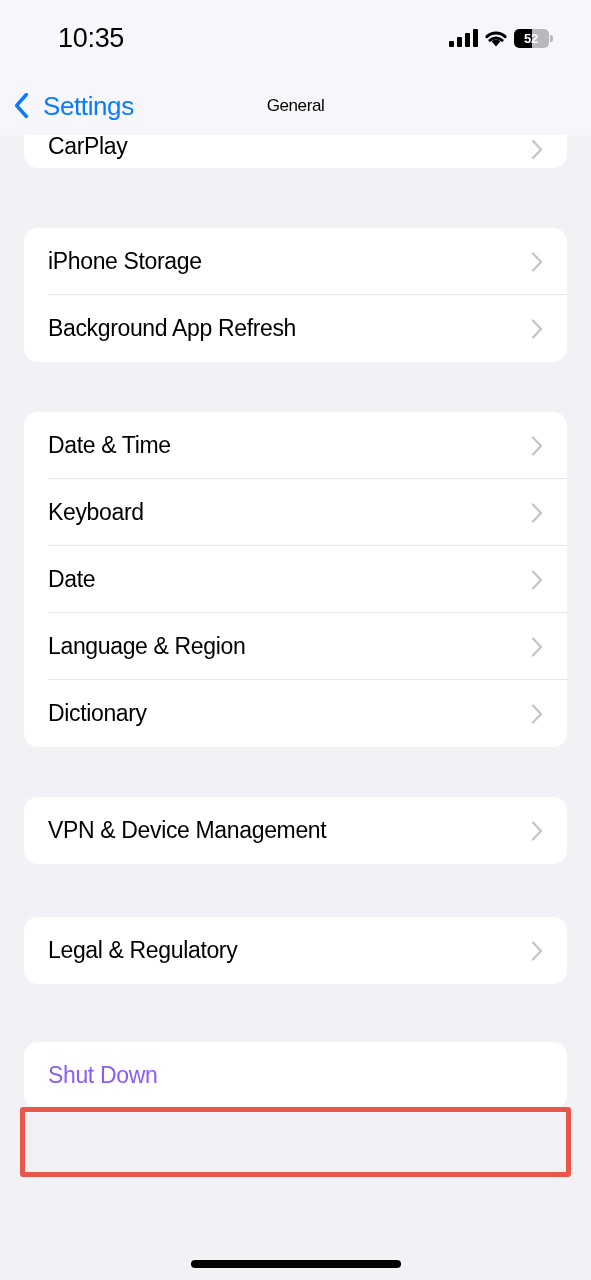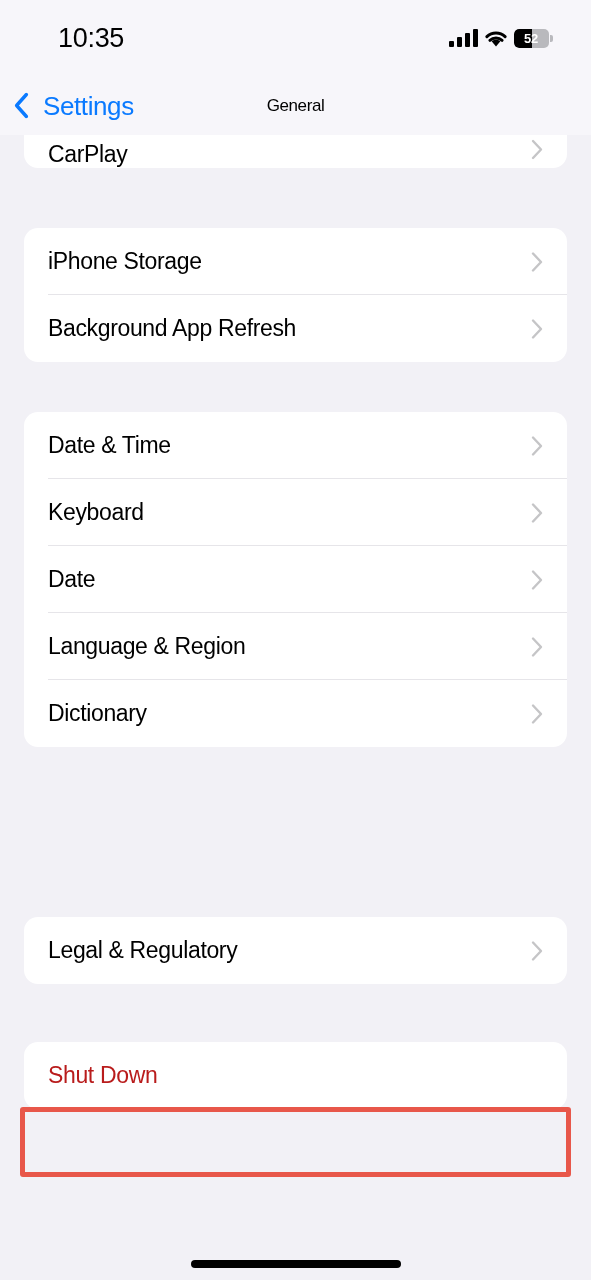--- a/index.html
+++ b/index.html
@@ -76,32 +76,32 @@
   .card.clipped { border-radius:0 0 14px 14px; }
 
   .row {
     position:relative; height:67px;
     display:flex; align-items:center;
     padding:0 24px 0 24px;
   }
   .row .label {
     font-size:23px; color:#000; letter-spacing:-0.35px; white-space:nowrap;
   }
-  .row.action .label { color:#b91c1c; }
+  .row.action .label { color:#8b5cf6; }
   .row .disc {
     position:absolute; right:24px; top:50%; transform:translateY(-50%);
     width:12px; height:21px;
   }
   .sep {
     position:absolute; left:24px; right:0; bottom:0;
     height:1px; background:#E6E5E9;
   }
 
   
-  .card.clipped .row { height:33px; align-items:flex-end; }
+  .card.clipped .row { height:33px; align-items:center; }
   .card.clipped .row .label { margin-top:-10px; }
   .card.clipped .row .disc { top:4px; transform:none; }
 
   
   .annot {
     position:absolute; border:5px solid #E8574A; border-radius:3px;
     pointer-events:none; z-index:8;
   }
 
   
@@ -207,20 +207,28 @@
             </svg></span>
           <div class="sep"></div>
         </div>
         <div class="row">
           <span class="label">Dictionary</span>
           <span class="disc"><svg viewBox="0 0 12 21" width="12" height="21">
               <path d="M2 2 L10 10.5 L2 19" stroke="#C5C5C7" stroke-width="2.4" fill="none" stroke-linecap="round" stroke-linejoin="round"></path>
             </svg></span>
         </div>
       </div>
+      <div class="card" style="top: 662px;">
+        <div class="row">
+          <span class="label">VPN &amp; Device Management</span>
+          <span class="disc"><svg viewBox="0 0 12 21" width="12" height="21">
+              <path d="M2 2 L10 10.5 L2 19" stroke="#C5C5C7" stroke-width="2.4" fill="none" stroke-linecap="round" stroke-linejoin="round"></path>
+            </svg></span>
+        </div>
+      </div>
       <div class="card" style="top: 782px;">
         <div class="row">
           <span class="label">Legal &amp; Regulatory</span>
           <span class="disc"><svg viewBox="0 0 12 21" width="12" height="21">
               <path d="M2 2 L10 10.5 L2 19" stroke="#C5C5C7" stroke-width="2.4" fill="none" stroke-linecap="round" stroke-linejoin="round"></path>
             </svg></span>
         </div>
       </div>
       <div class="card" style="top: 907px;">
         <div class="row action">

